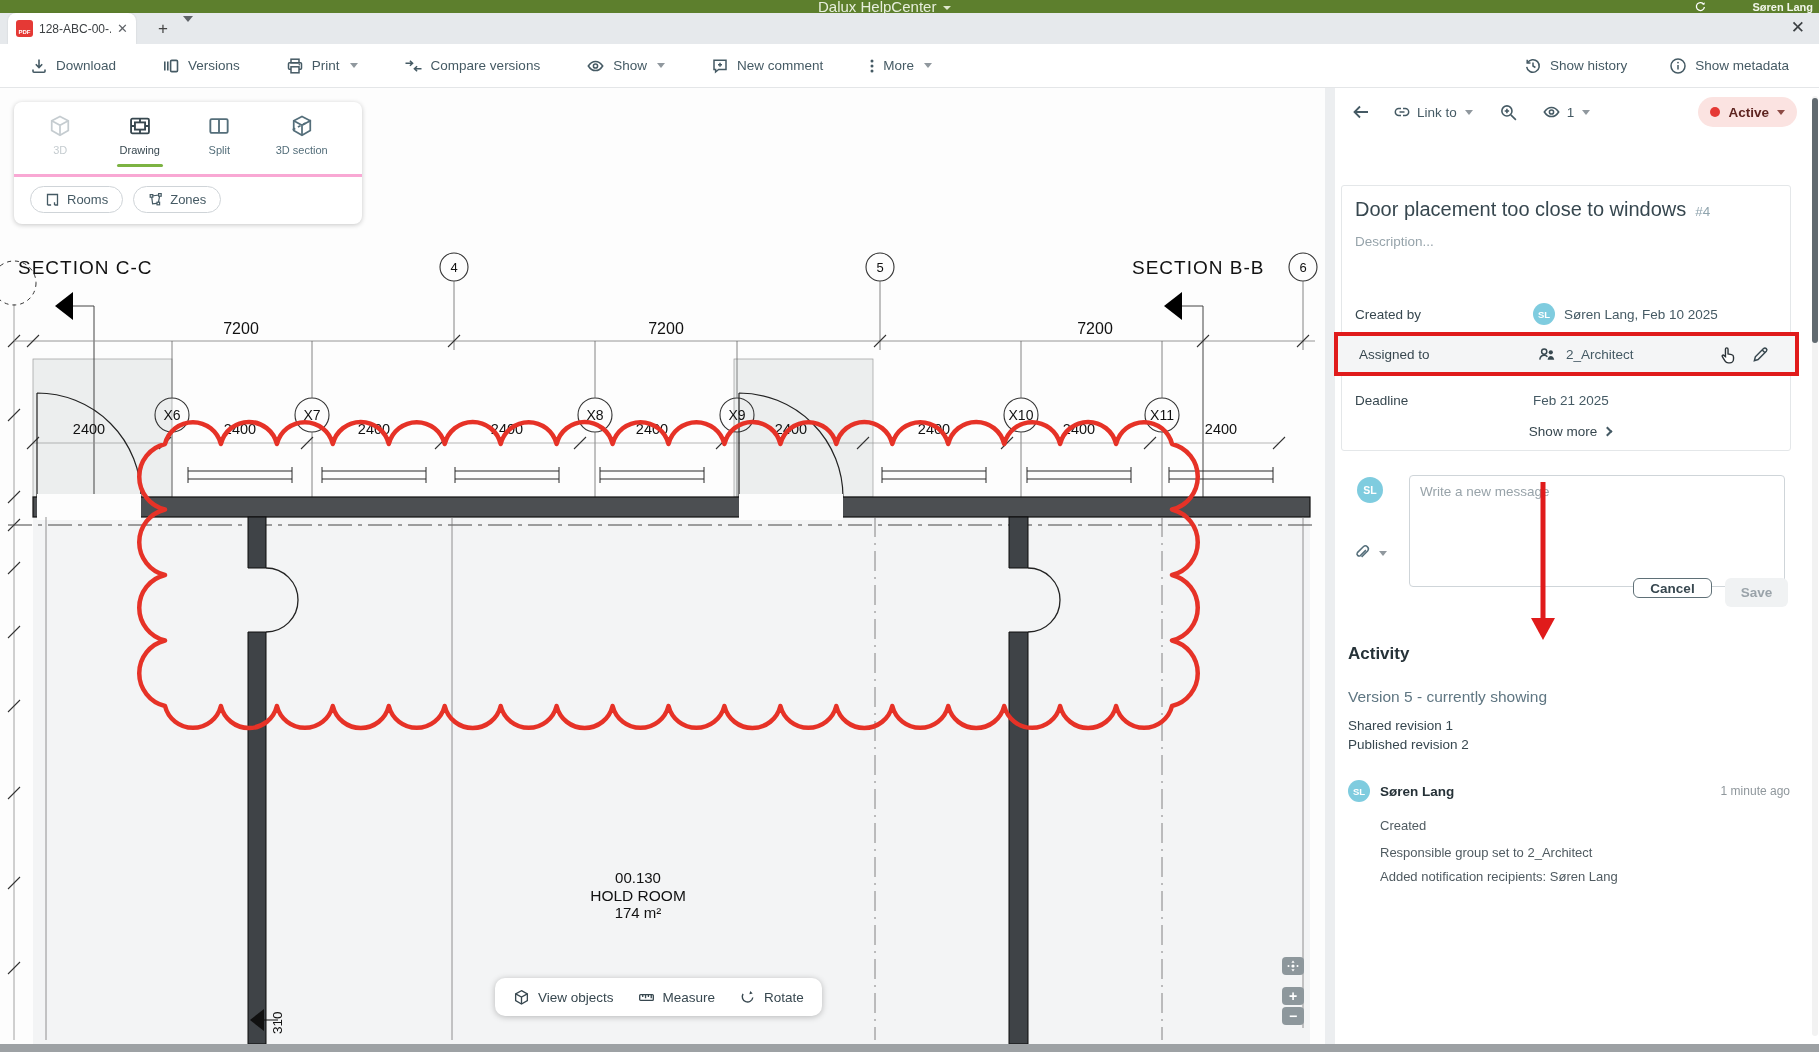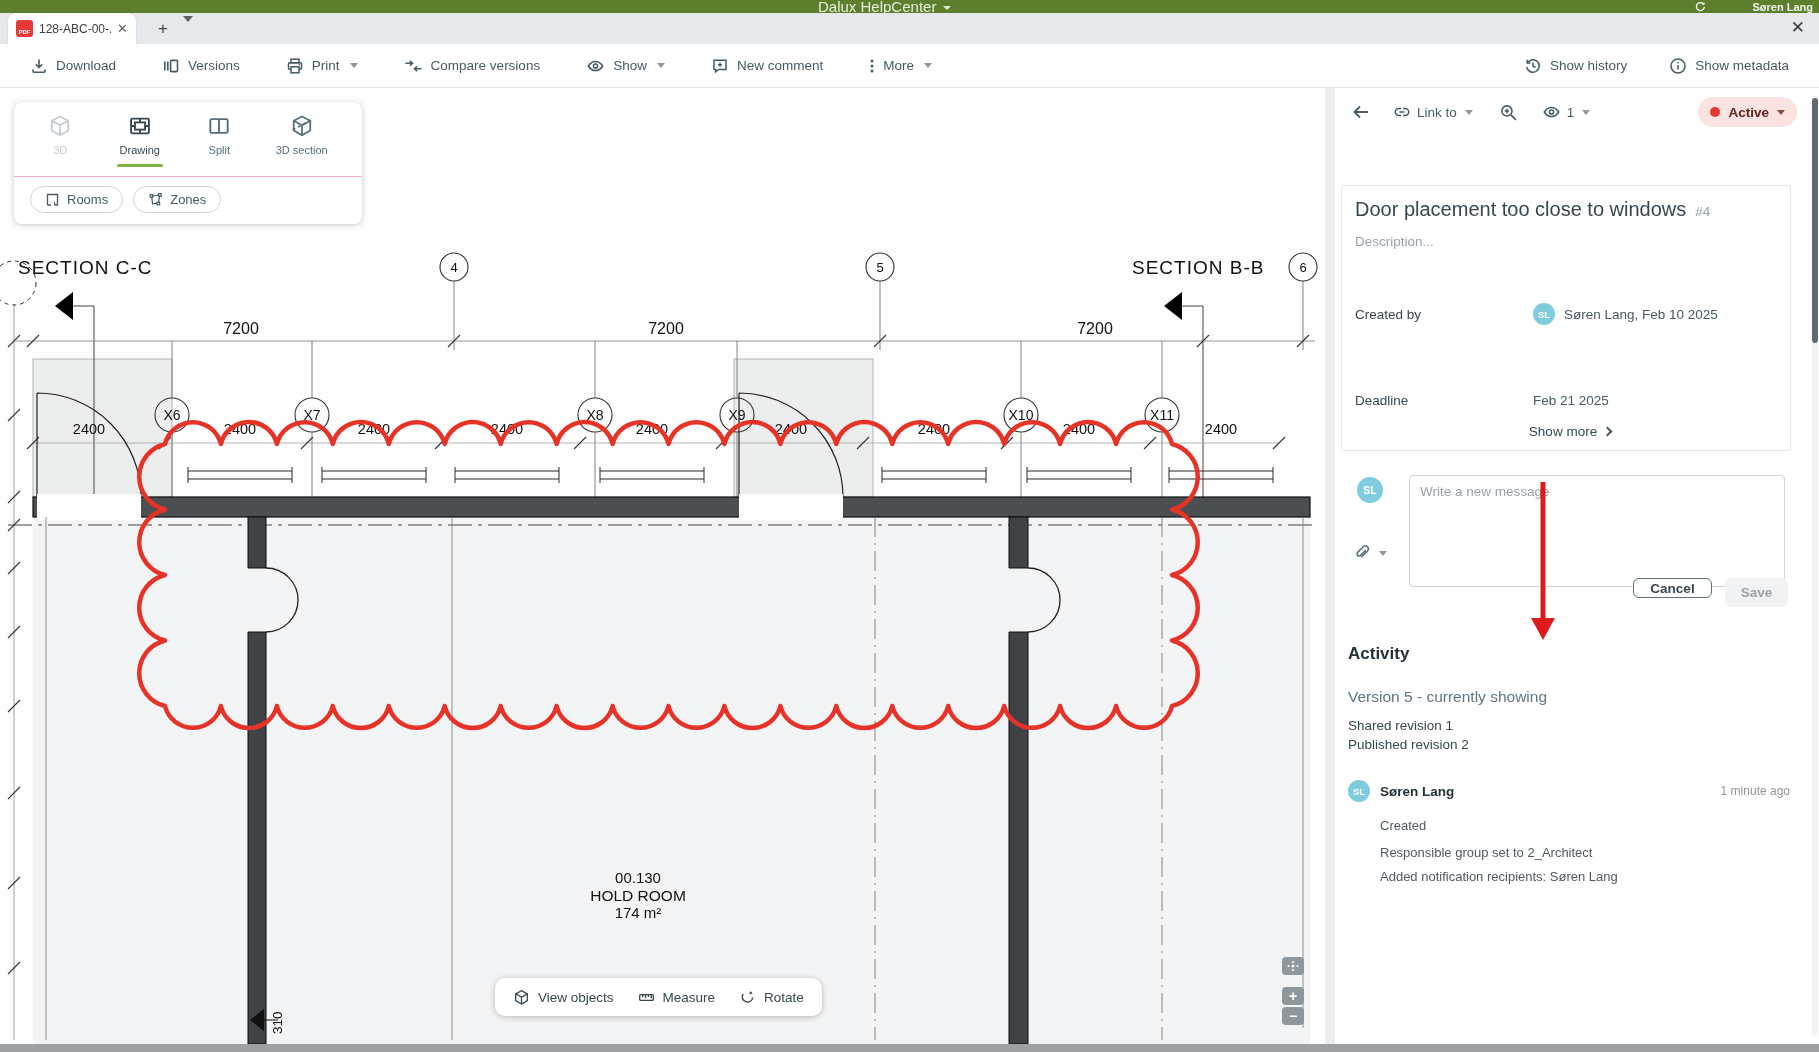--- a/index.html
+++ b/index.html
@@ -33,21 +33,21 @@
   .tb-right .tbtn { margin-right:0; }
   .caret-sm { width:0; height:0; border-left:4px solid transparent; border-right:4px solid transparent; border-top:5px solid #90989e; margin-left:2px; }
 
   
   .workarea { position:absolute; left:0; top:88px; width:1819px; height:956px; background:#eceef0; }
   .drawing-area { position:absolute; left:0; top:0; width:1325px; height:956px; background:#fdfdfd; overflow:hidden; }
   .drawing-area svg text { font-family:"Liberation Sans", sans-serif; fill:#111; }
 
   
   .view-card { position:absolute; left:14px; top:14px; width:348px; height:122px; background:#fff; border-radius:8px; box-shadow:0 1px 5px rgba(0,0,0,.22); z-index:5; }
-  .vc-tabs { display:flex; justify-content:space-around; align-items:flex-start; padding:12px 12px 8px; border-bottom:1px solid #f9a8d4; height:75px;text-align:right; }
+  .vc-tabs { display:flex; justify-content:space-around; align-items:flex-start; padding:12px 12px 8px; border-bottom:3px solid #f9a8d4; height:75px;text-align:right; }
   .vc-tab { display:flex; flex-direction:column; align-items:center; gap:6px; font-size:11px; color:#546e7a; cursor:pointer; }
   .vc-tab.disabled { color:#c5ccd0; }
   .vc-tab.active { color:#37474f; }
   .vc-underline { width:46px; height:3px; border-radius:2px; margin-top:2px; }
   .vc-pills { display:flex; gap:10px; padding:9px 16px; }
   .pill { display:flex; align-items:center; gap:7px; height:27px; padding:0 14px; border:1px solid #cfd4d8; border-radius:15px; font-size:13px; color:#455a64; background:#fff; cursor:pointer; }
 
   
   .canvas-toolbar { position:absolute; left:495px; top:890px; height:38px; background:#fff; border-radius:10px; box-shadow:0 1px 6px rgba(0,0,0,.25); display:flex; align-items:center; gap:24px; padding:0 18px; font-size:13.5px; color:#37474f; z-index:5; }
   .ct-item { display:flex; align-items:center; gap:8px; cursor:pointer; white-space:nowrap; }
@@ -527,20 +527,41 @@
         <div class="tp-desc">Description...</div>
 
         <div class="frow row-created">
           <span class="flabel">Created by</span>
           <span class="fval">
             <span class="avatar">SL</span>
             <span>Søren Lang, Feb 10 2025</span>
           </span>
         </div>
 
+        <div class="frow row-assigned">
+          <span class="flabel">Assigned to</span>
+          <span class="fval">
+            <svg class="ic" width="20" height="18" viewBox="0 0 18 18" fill="none" stroke="#37474f" stroke-width="1.5">
+                <circle cx="6.2" cy="6.6" r="2.6"></circle>
+                <path d="M1.8 14.6c.4-3 2.2-4.4 4.4-4.4 1.3 0 2.4.5 3.2 1.5"></path>
+                <circle cx="12.8" cy="7.3" r="2.1" fill="#37474f" stroke="none"></circle>
+                <path d="M9.6 14.8c.3-2.5 1.6-3.8 3.2-3.8 1.7 0 3.1 1.4 3.4 3.8z" fill="#37474f" stroke="none"></path>
+              </svg>
+            <span>2_Architect</span>
+          </span>
+          <span class="row-icons">
+            <svg class="ic" width="21" height="21" viewBox="0 0 18 18" fill="#fff" stroke="#2b3338" stroke-width="1.2">
+                <path d="M8.8 16.2c-1.1 0-2.1-.5-2.7-1.5l-2.4-3.8c-.55-.9.55-1.85 1.35-1.15l1.35 1.05V4.4c0-.6.5-1.1 1.1-1.1s1.1.5 1.1 1.1v4.2l3 .55c1 .2 1.7 1 1.7 2v1.6c0 1.9-1.4 3.45-3.2 3.45H8.8z"></path>
+              </svg>
+            <svg class="ic" width="19" height="19" viewBox="0 0 18 18" fill="none" stroke="#37474f" stroke-width="1.4">
+                <path d="M3.2 14.8l.9-3.6 7.8-7.8a1.84 1.84 0 0 1 2.6 2.6l-7.8 7.8-3.5 1z"></path>
+                <path d="M10.6 4.7l2.7 2.7"></path>
+              </svg>
+          </span>
+        </div>
 
         <div class="frow row-deadline">
           <span class="flabel">Deadline</span>
           <span class="fval">
               <span>Feb 21 2025</span>
             </span>
         </div>
 
         <div class="show-more">
           <span>Show more</span>

